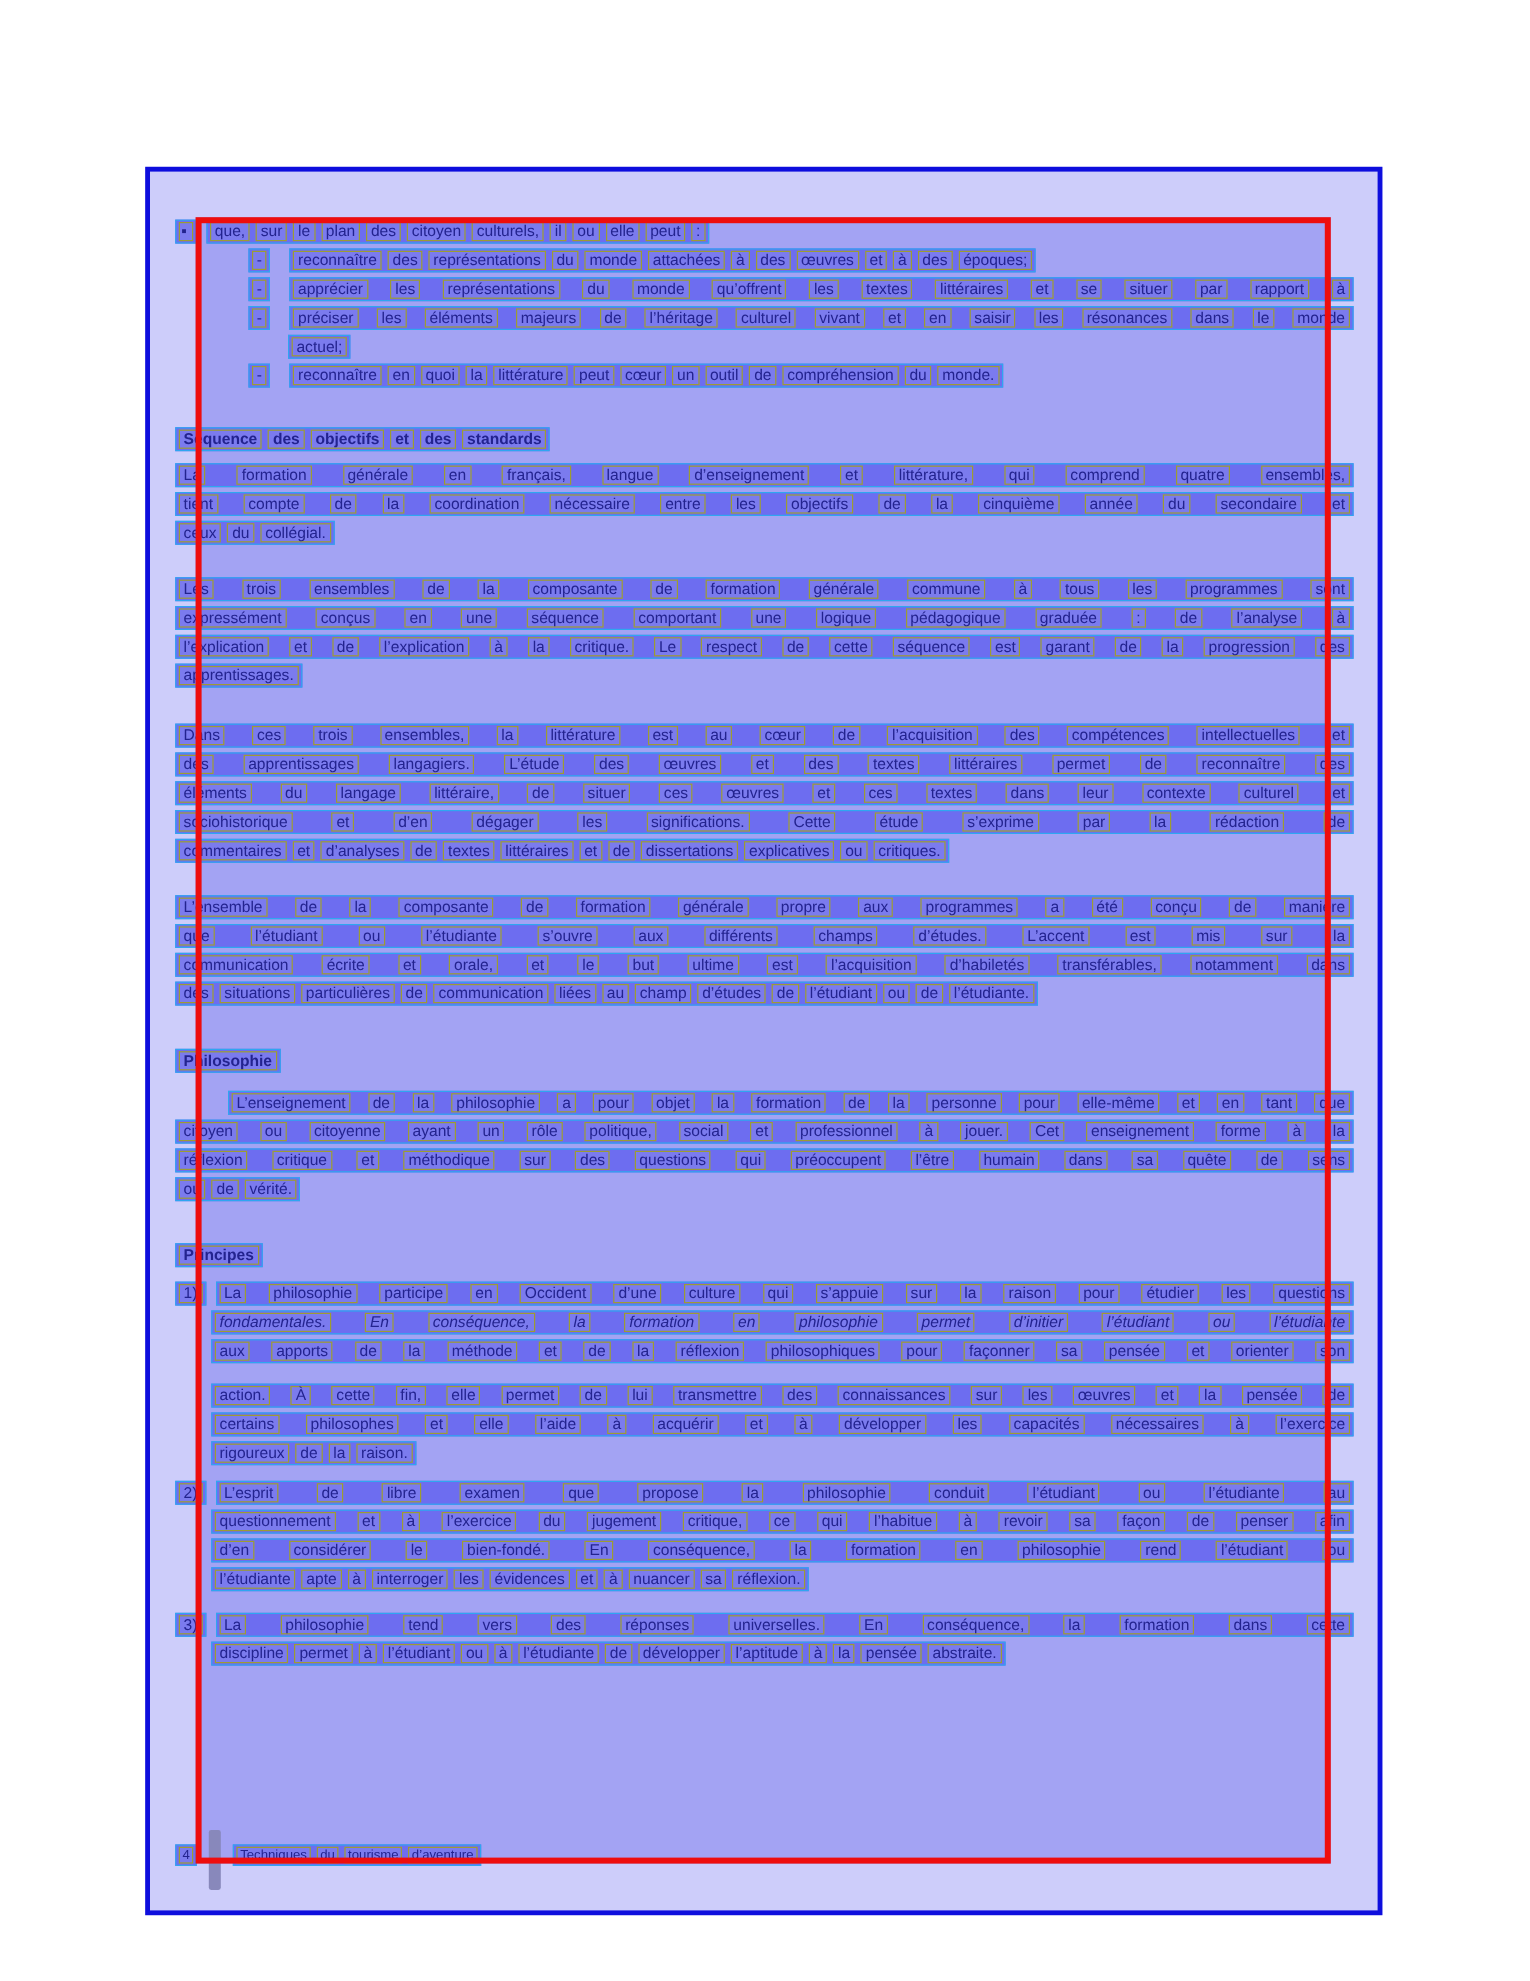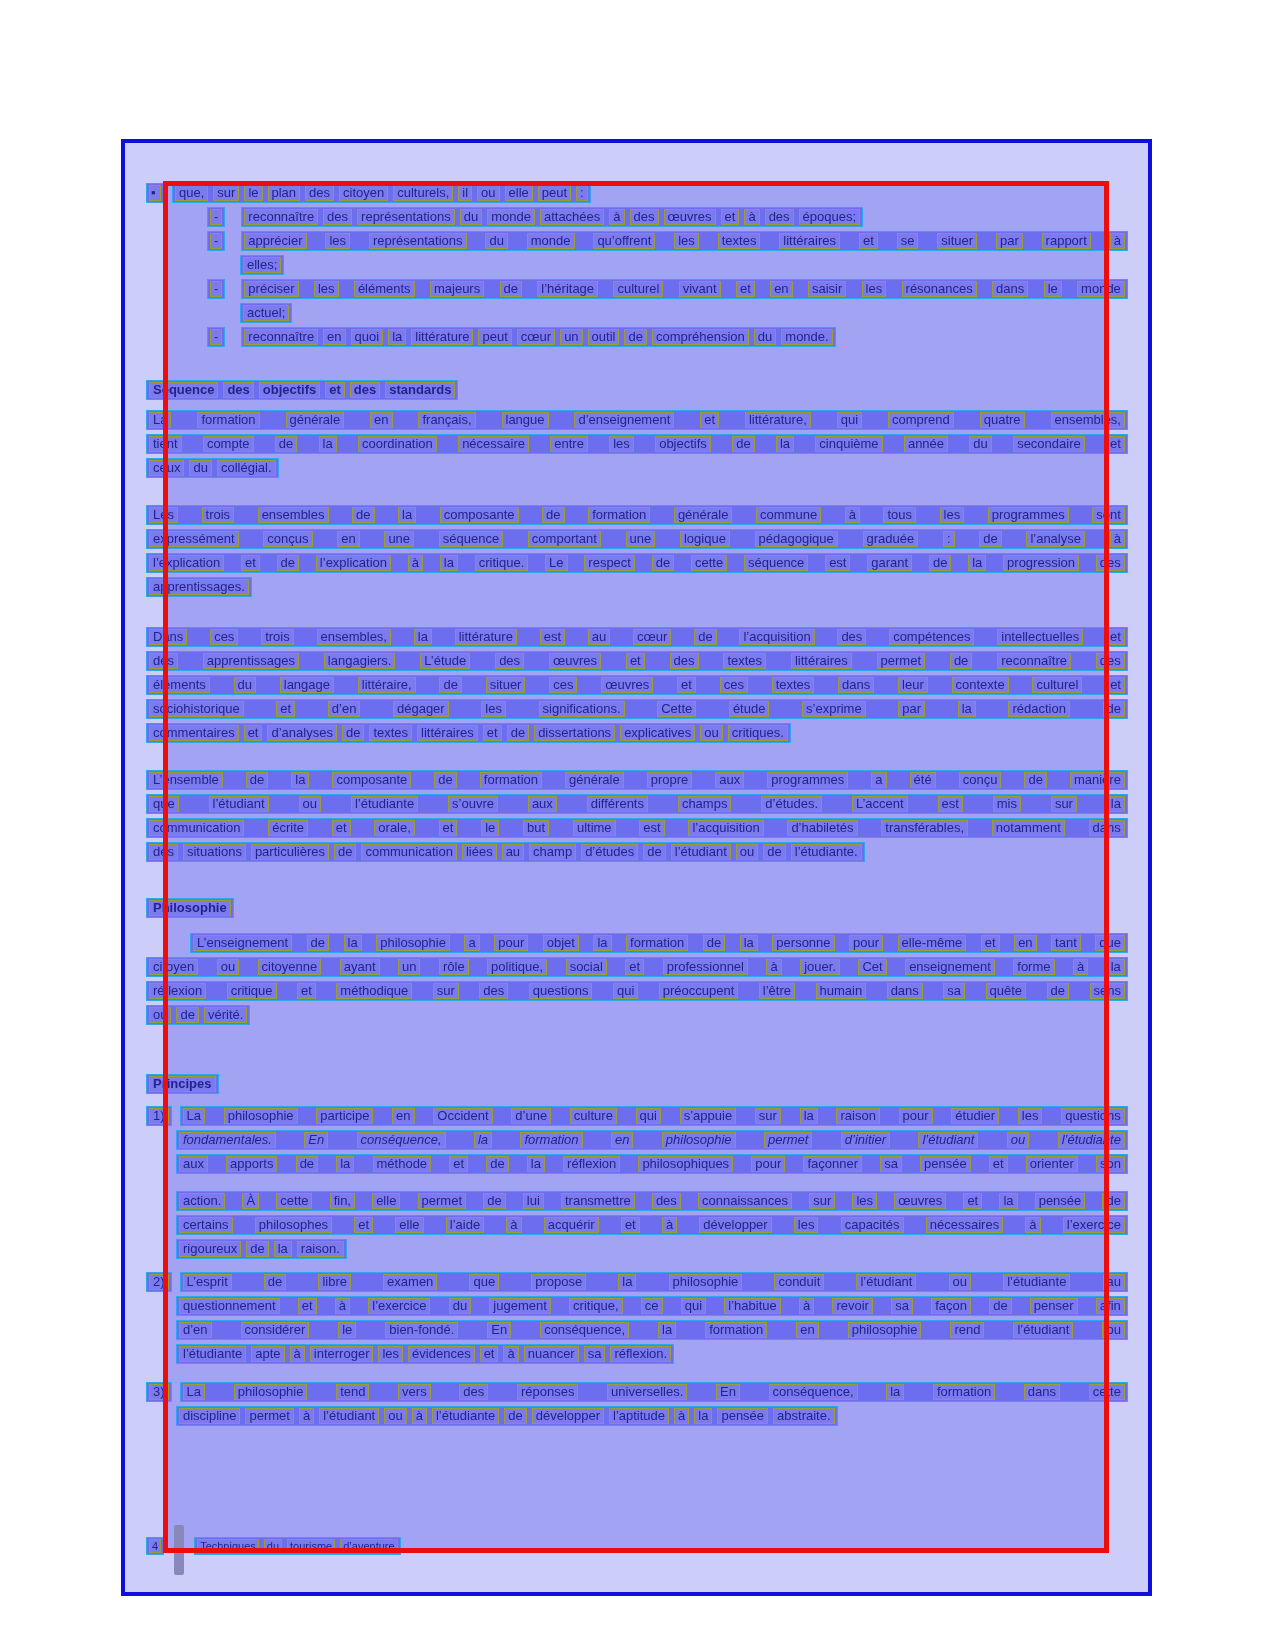--- a/index.html
+++ b/index.html
@@ -117,25 +117,20 @@
             <span class="word">textes</span>
             <span class="word">littéraires</span>
             <span class="word">et</span>
             <span class="word">se</span>
             <span class="word">situer</span>
             <span class="word">par</span>
             <span class="word">rapport</span>
             <span class="word">à</span>
           </span>
         </div>
-        <div class="line ind-bullet-cont" style="margin-top: 4px;">
-          <span class="band main">
-            <span class="word">elles;</span>
-          </span>
-        </div>
         <div class="line ind-bullet" style="margin-top: 4px;">
           <span class="band marker">
             <span class="word">-</span>
           </span>
           <span class="band main j">
             <span class="word">préciser</span>
             <span class="word">les</span>
             <span class="word">éléments</span>
             <span class="word">majeurs</span>
             <span class="word">de</span>
@@ -526,21 +521,21 @@
             <span class="word">sens</span>
           </span>
         </div>
         <div class="line" style="margin-top: 4px;">
           <span class="band main">
             <span class="word">ou</span>
             <span class="word">de</span>
             <span class="word">vérité.</span>
           </span>
         </div>
-        <div class="line" style="margin-top: 49px;">
+        <div class="line" style="margin-top: 35px;">
           <span class="band main bold">
             <span class="word">Principes</span>
           </span>
         </div>
         <div class="line ind-num" style="margin-top: 12px;">
           <span class="band marker">
             <span class="word">1)</span>
           </span>
           <span class="band main j">
             <span class="word">La</span>

